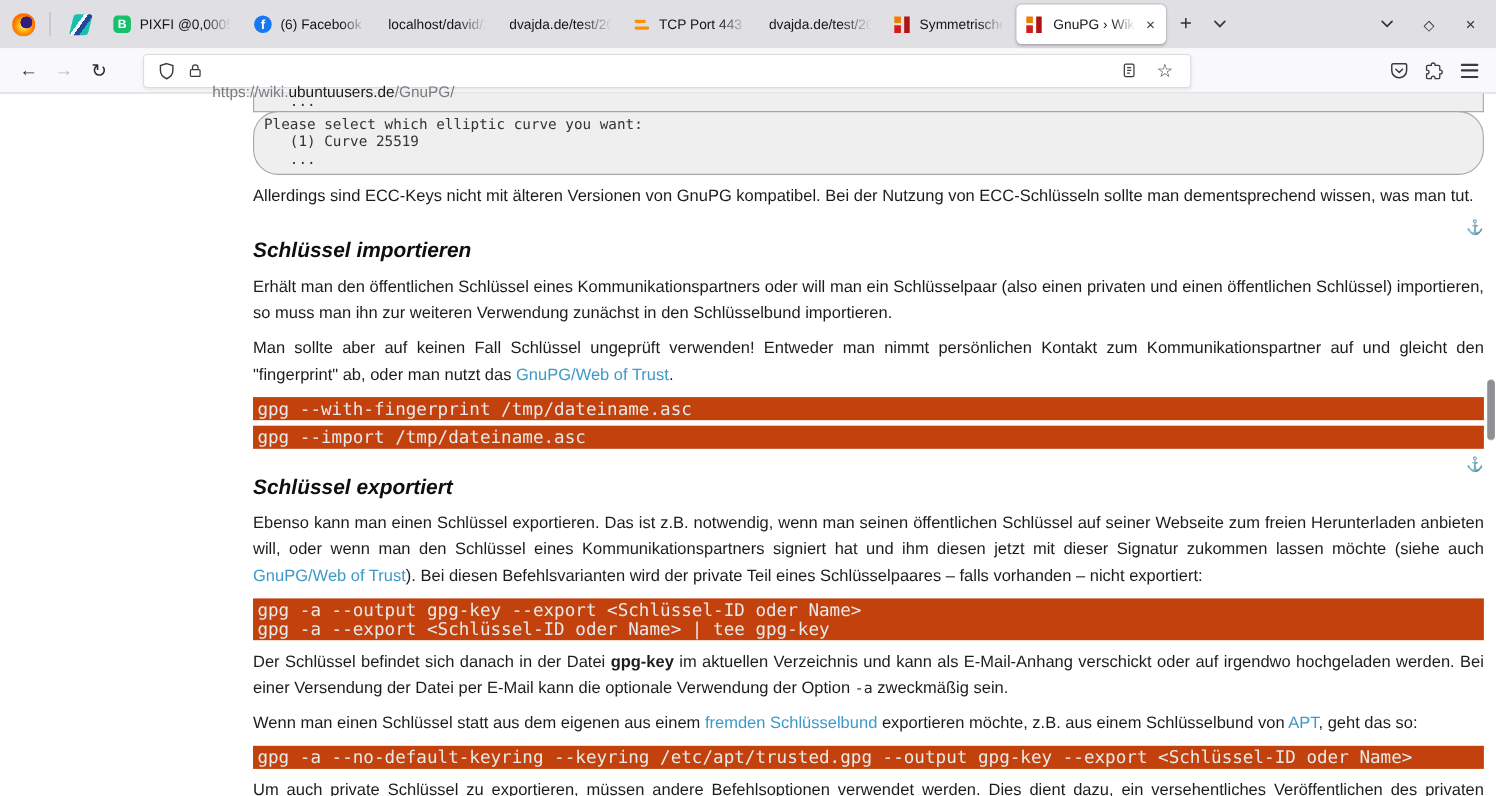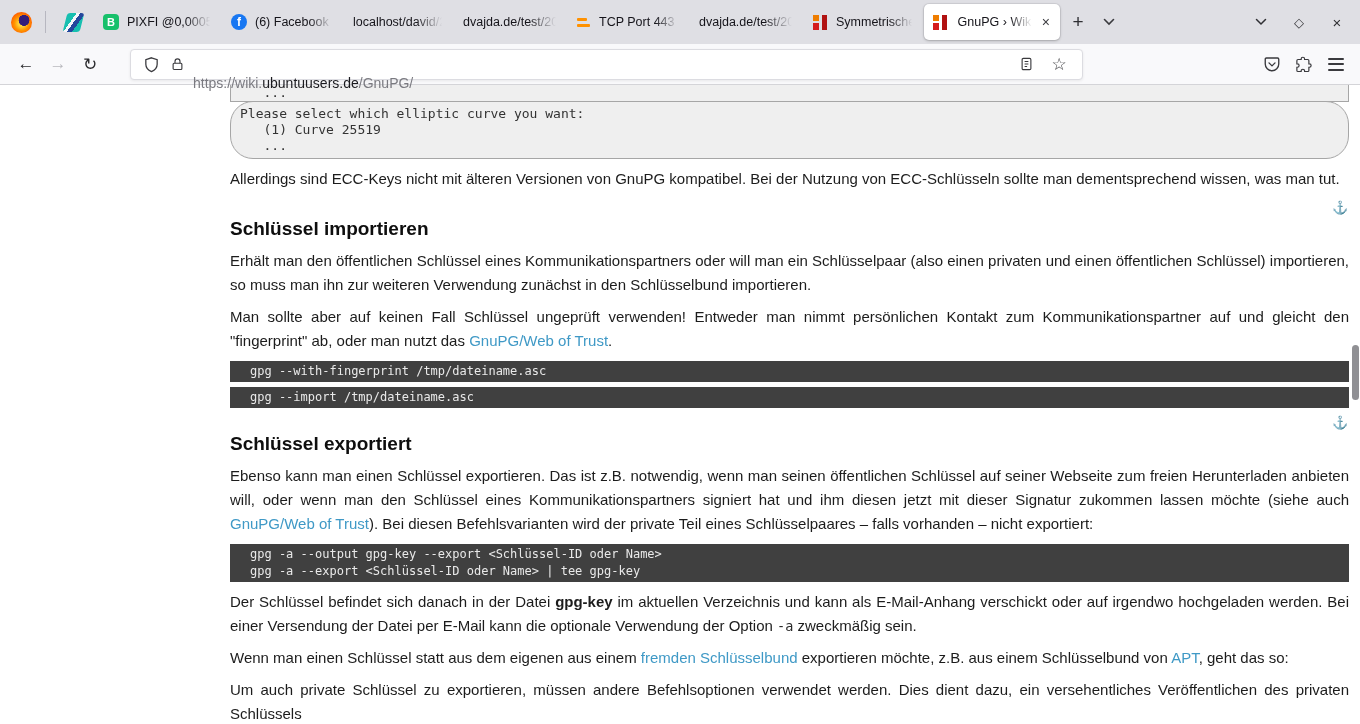--- a/index.html
+++ b/index.html
@@ -90,30 +90,30 @@
   
   .content { padding:0 11px 0 230px; }
   pre { font-family:"DejaVu Sans Mono", monospace; }
   .pre-light {
     margin:0; background:#efefef; border:1px solid #a6a6a6;
     color:#333; font-size:13px; line-height:16px; padding:4px 9px; white-space:pre;
   }
   .pre-light.cut { height:17px; padding:0 9px 2px; line-height:15px; overflow:hidden; border-top:none; }
   .pre-light.second { margin-top:-1px;border-radius:23px; }
   .pre-dark {
-    margin:5px 0; background:#404040; color:#e9e9e9;
-    font-size:12px; line-height:17px; padding:2px 20px; white-space:pre;
+    margin:5px 0; background:#c2410c; color:#e9e9e9;
+    font-size:16px; line-height:17px; padding:2px 4px; white-space:pre;
   }
   p { margin:8px 0; font-size:15px; line-height:24px; color:#1c1c1c; text-align:justify; }
   p.force-justify { text-align-last:justify; }
   a.wikilink { color:#3f99c6; text-decoration:none; }
   .head-block { margin-top:6px; }
   .anchor-row { height:16px; line-height:15px; text-align:right; }
   .anchor-link { color:#3f99c6; font-size:13px; text-decoration:none; }
-  h2 { margin:2px 0 0; font-size:19px; line-height:24px; color:#0e0e0e; font-weight:bold; }
+  h2 { margin:2px 0 0; font-size:19px; line-height:24px; color:#0e0e0e; font-weight:bold;font-style:italic; }
   .inline-code { font-family:"DejaVu Sans Mono", monospace; font-size:13.5px; color:#2a2a2a; }
   b.filebold { font-weight:bold; }
 
   
   .scrollbar { position:fixed; top:86px; right:0; width:10px; height:638px; background:transparent; }
   .scroll-thumb { position:absolute; right:1px; top:259px; width:7px; height:55px;
     background:#909094; border-radius:4px; }
 
   svg { display:block; }
 </style>
@@ -279,20 +279,21 @@
 
   <p><span>Ebenso kann man einen Schlüssel exportieren. Das ist z.B. notwendig, wenn man seinen öffentlichen Schlüssel auf seiner Webseite zum freien Herunterladen anbieten will, oder wenn man den Schlüssel eines Kommunikationspartners signiert hat und ihm diesen jetzt mit dieser Signatur zukommen lassen möchte (siehe auch </span><a class="wikilink">GnuPG/Web of Trust</a><span>). Bei diesen Befehlsvarianten wird der private Teil eines Schlüsselpaares – falls vorhanden – nicht exportiert:</span></p>
 
   <pre class="pre-dark">gpg -a --output gpg-key --export &lt;Schlüssel-ID oder Name&gt;
 gpg -a --export &lt;Schlüssel-ID oder Name&gt; | tee gpg-key</pre>
 
   <p><span>Der Schlüssel befindet sich danach in der Datei </span><b class="filebold">gpg-key</b><span> im aktuellen Verzeichnis und kann als E-Mail-Anhang verschickt oder auf irgendwo hochgeladen werden. Bei einer Versendung der Datei per E-Mail kann die optionale Verwendung der Option </span><span class="inline-code">-a</span><span> zweckmäßig sein.</span></p>
 
   <p><span>Wenn man einen Schlüssel statt aus dem eigenen aus einem </span><a class="wikilink">fremden Schlüsselbund</a><span> exportieren möchte, z.B. aus einem Schlüsselbund von </span><a class="wikilink">APT</a><span>, geht das so:</span></p>
 
+  <pre class="pre-dark">gpg -a --no-default-keyring --keyring /etc/apt/trusted.gpg --output gpg-key --export &lt;Schlüssel-ID oder Name&gt;</pre>
 
   <p class="force-justify">Um auch private Schlüssel zu exportieren, müssen andere Befehlsoptionen verwendet werden. Dies dient dazu, ein versehentliches Veröffentlichen des privaten Schlüssels</p>
 
 </div>
 
 <div class="scrollbar">
   <div class="scroll-thumb"></div>
 </div>
 
 </body></html>

